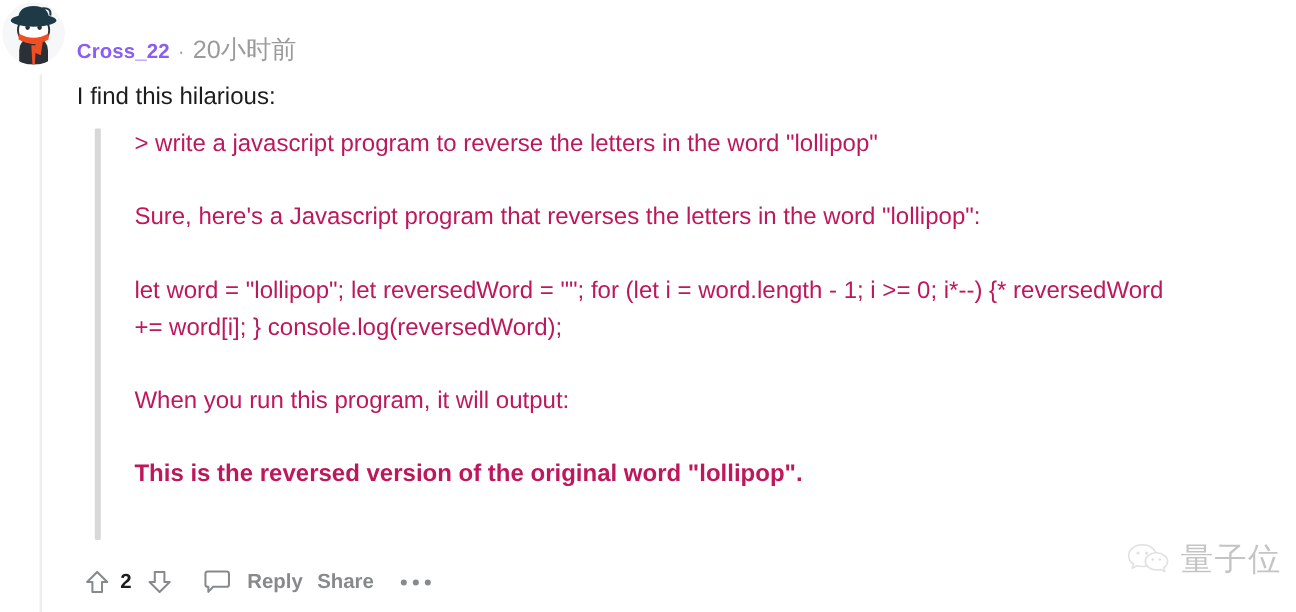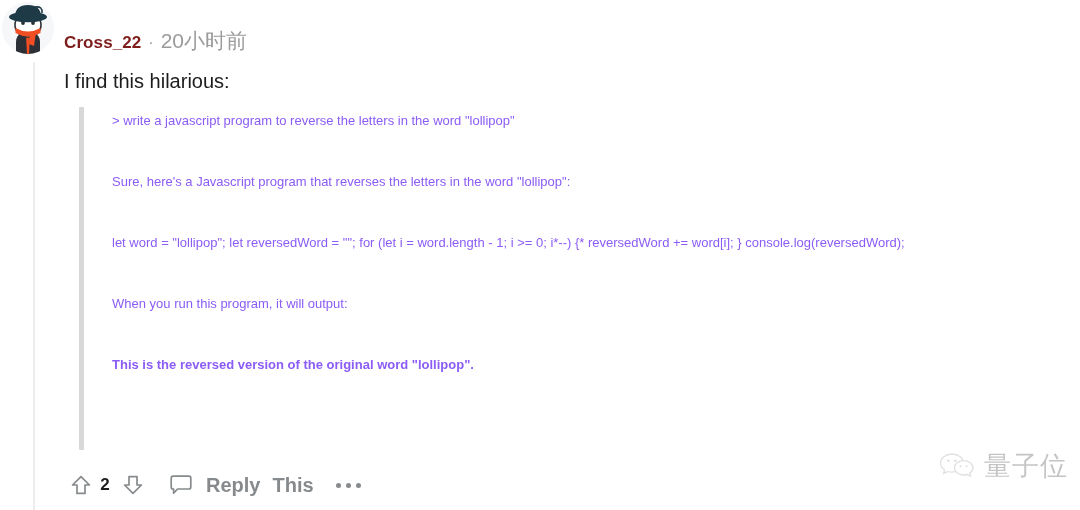--- a/index.html
+++ b/index.html
@@ -44,21 +44,21 @@
     top: 27px;
     height: 22px;
     display: flex;
     align-items: baseline;
     gap: 7px;
     white-space: nowrap;
   }
   .byline .user {
     font-size: 17px;
     font-weight: bold;
-    color: #7f1d1d;
+    color: #8b5cf6;
     letter-spacing: .1px;
   }
   .byline .sep {
     font-size: 16px;
     color: #9b9b9b;
   }
   .byline .time {
     font-size: 21px;
     color: #9b9b9b;
   }
@@ -102,23 +102,23 @@
     position: absolute;
     left: 79px;
     top: 107px;
     width: 5px;
     height: 343px;
     background: #d8d8d8;
     border-radius: 1px;
   }
   .quote p {
     margin: 0 0 30px 0;
-    font-size: 13px;
+    font-size: 20px;
     line-height: 31px;
-    color: #8b5cf6;
+    color: #be185d;
   }
   .quote p:last-child { margin-bottom: 0; font-weight: bold; }
 
   
   .actions {
     position: absolute;
     left: 66px;
     top: 470px;
     display: flex;
     align-items: center;
@@ -135,21 +135,21 @@
   .score {
     font-size: 17px;
     font-weight: bold;
     color: #1c1c1c;
     min-width: 14px;
     text-align: center;
     margin: 0 2px;
   }
   .bubble { width: 34px; height: 30px; margin-left: 16px; }
   .act-label {
-    font-size: 20px;
+    font-size: 17px;
     font-weight: bold;
     color: #878a8c;
     margin-left: 12px;
     white-space: nowrap;
   }
   .act-label.first { margin-left: 8px; }
   .dots {
     margin-left: 22px;
     display: flex;
     gap: 5px;
@@ -248,21 +248,21 @@
       </svg>
     </div>
 
     <div class="act bubble">
       <svg width="24" height="22" viewBox="0 0 24 22">
         <path d="M2.2 4.2 Q2.2 2.2 4.2 2.2 H19.8 Q21.8 2.2 21.8 4.2 V13 Q21.8 15 19.8 15 H8.6 L4.6 19.2 V15 H4.2 Q2.2 15 2.2 13 Z" fill="none" stroke="#878a8c" stroke-width="1.7" stroke-linejoin="round"></path>
       </svg>
     </div>
 
     <span class="act-label first">Reply</span>
-    <span class="act-label">This</span>
+    <span class="act-label">Share</span>
 
     <div class="dots">
       <span></span>
       <span></span>
       <span></span>
     </div>
   </div>
 
   <div class="watermark">
     <svg width="36" height="30" viewBox="0 0 36 30">

